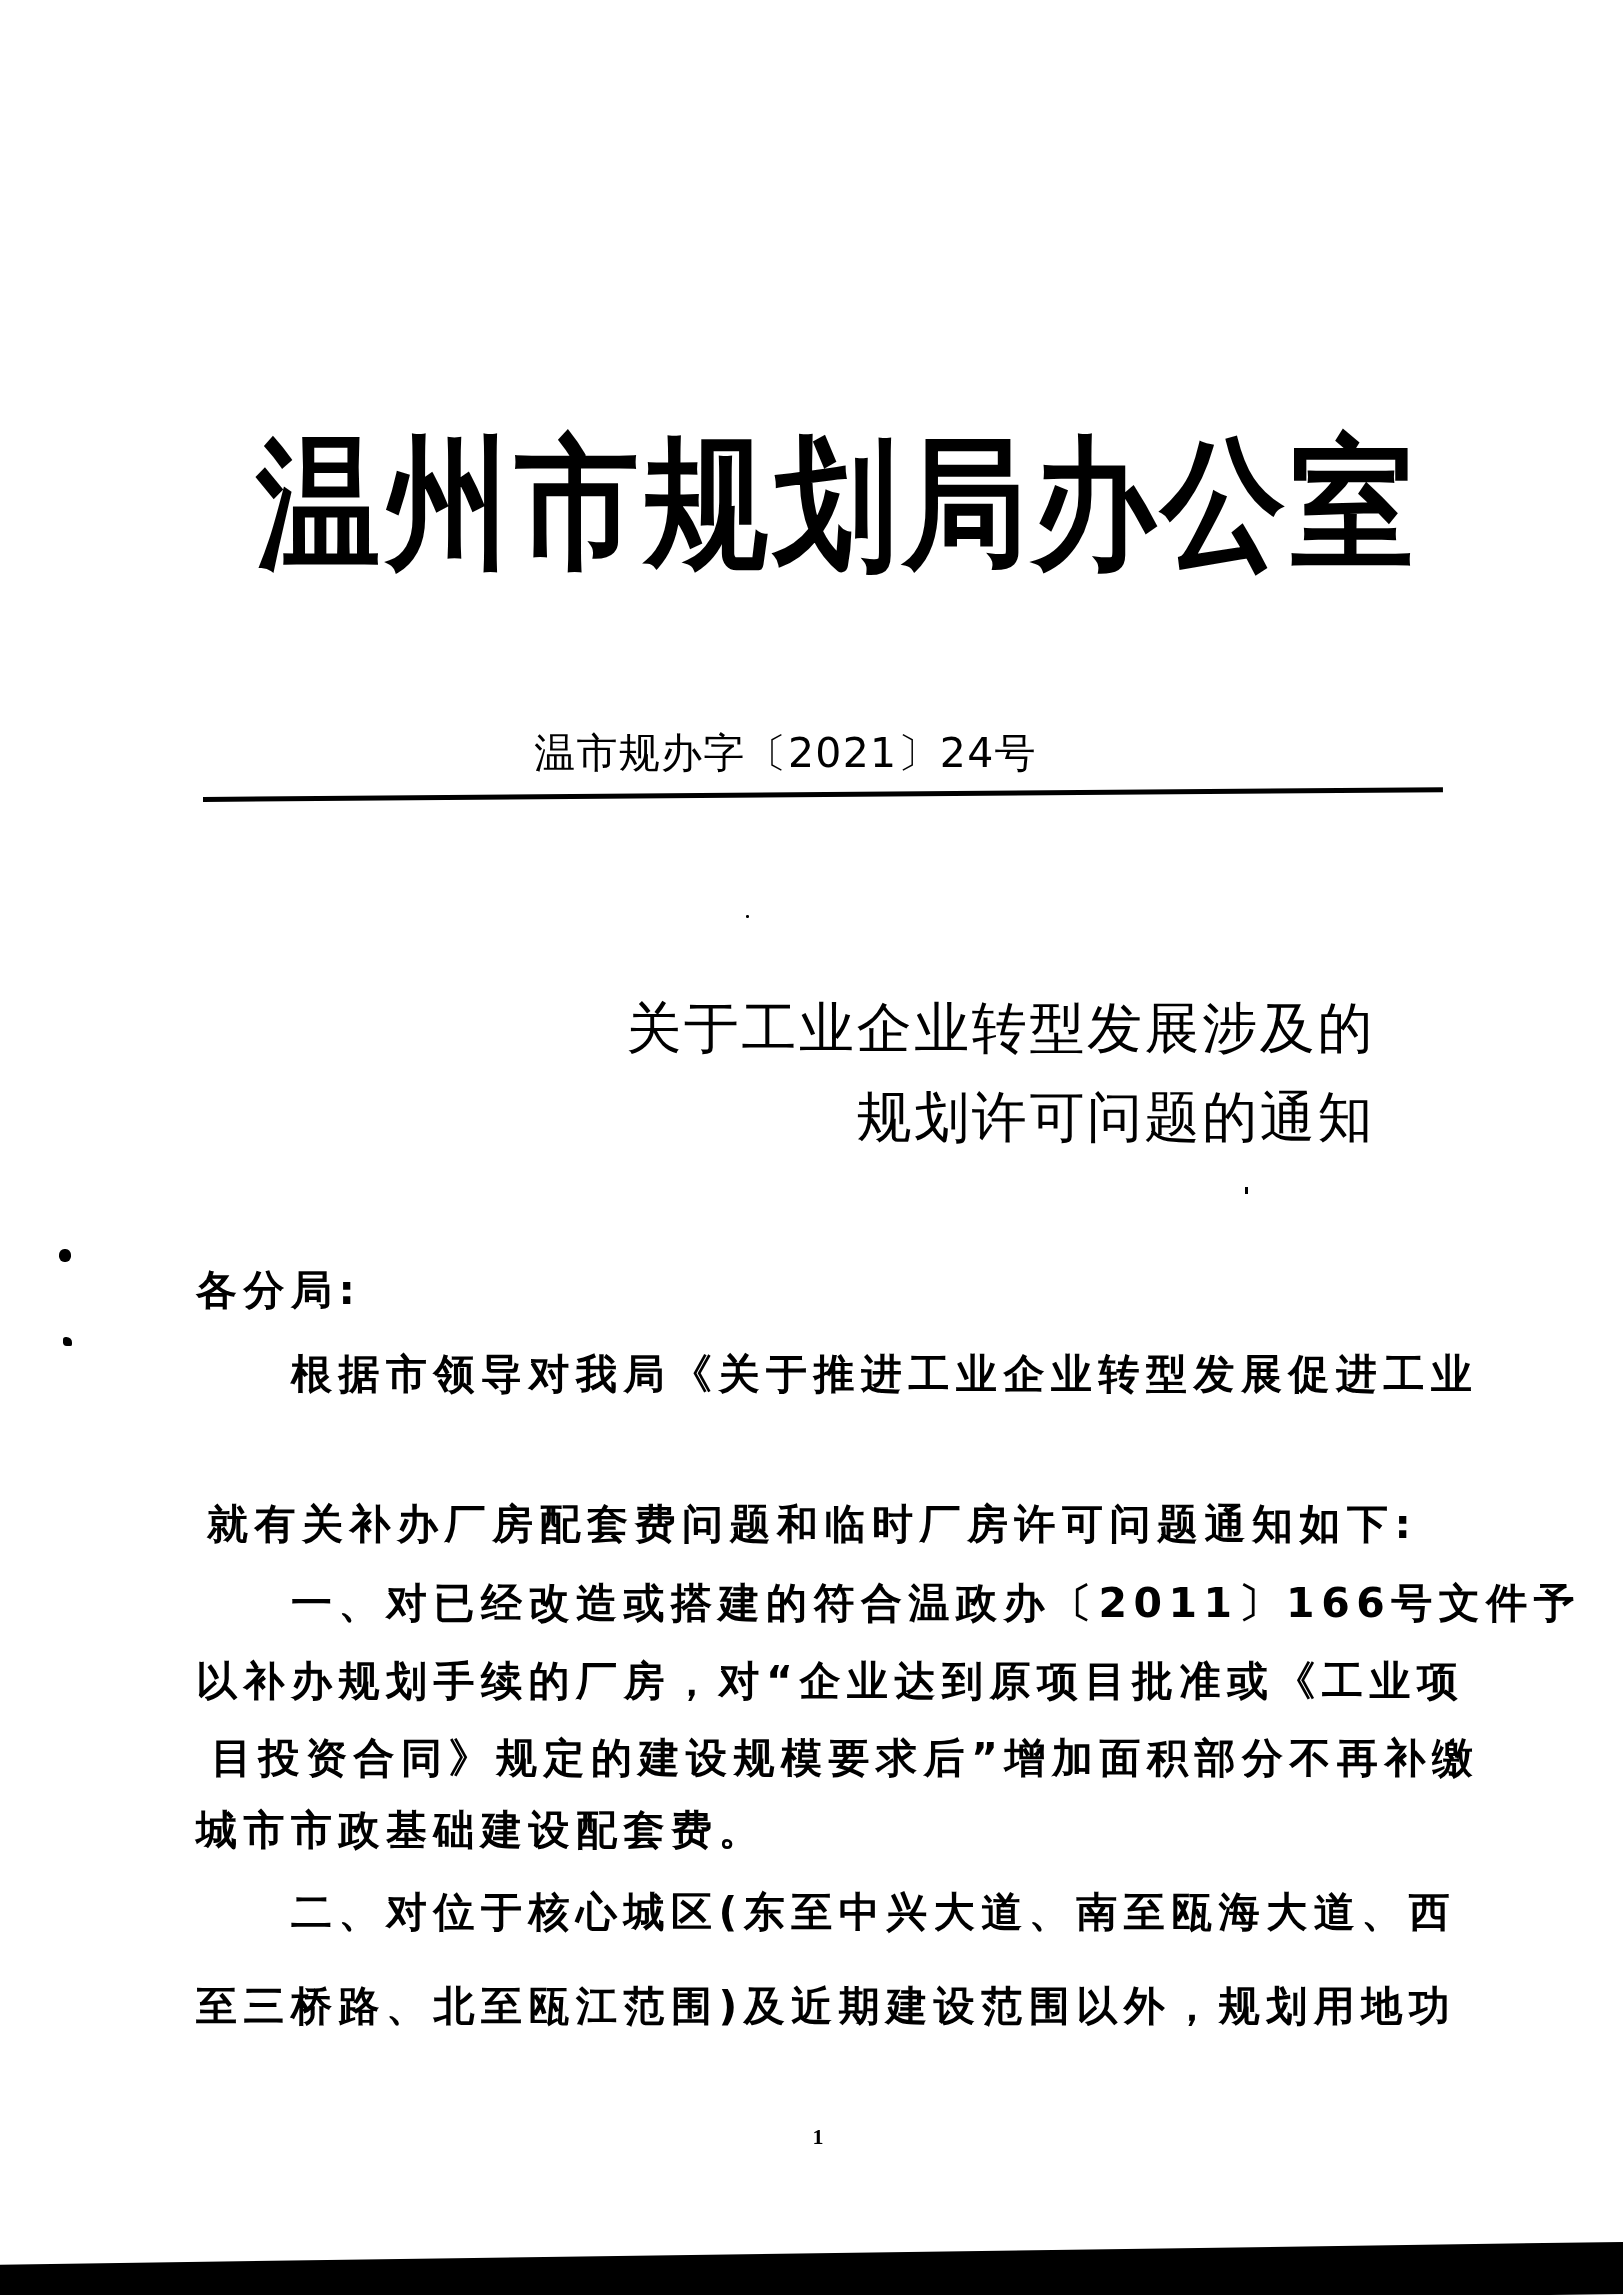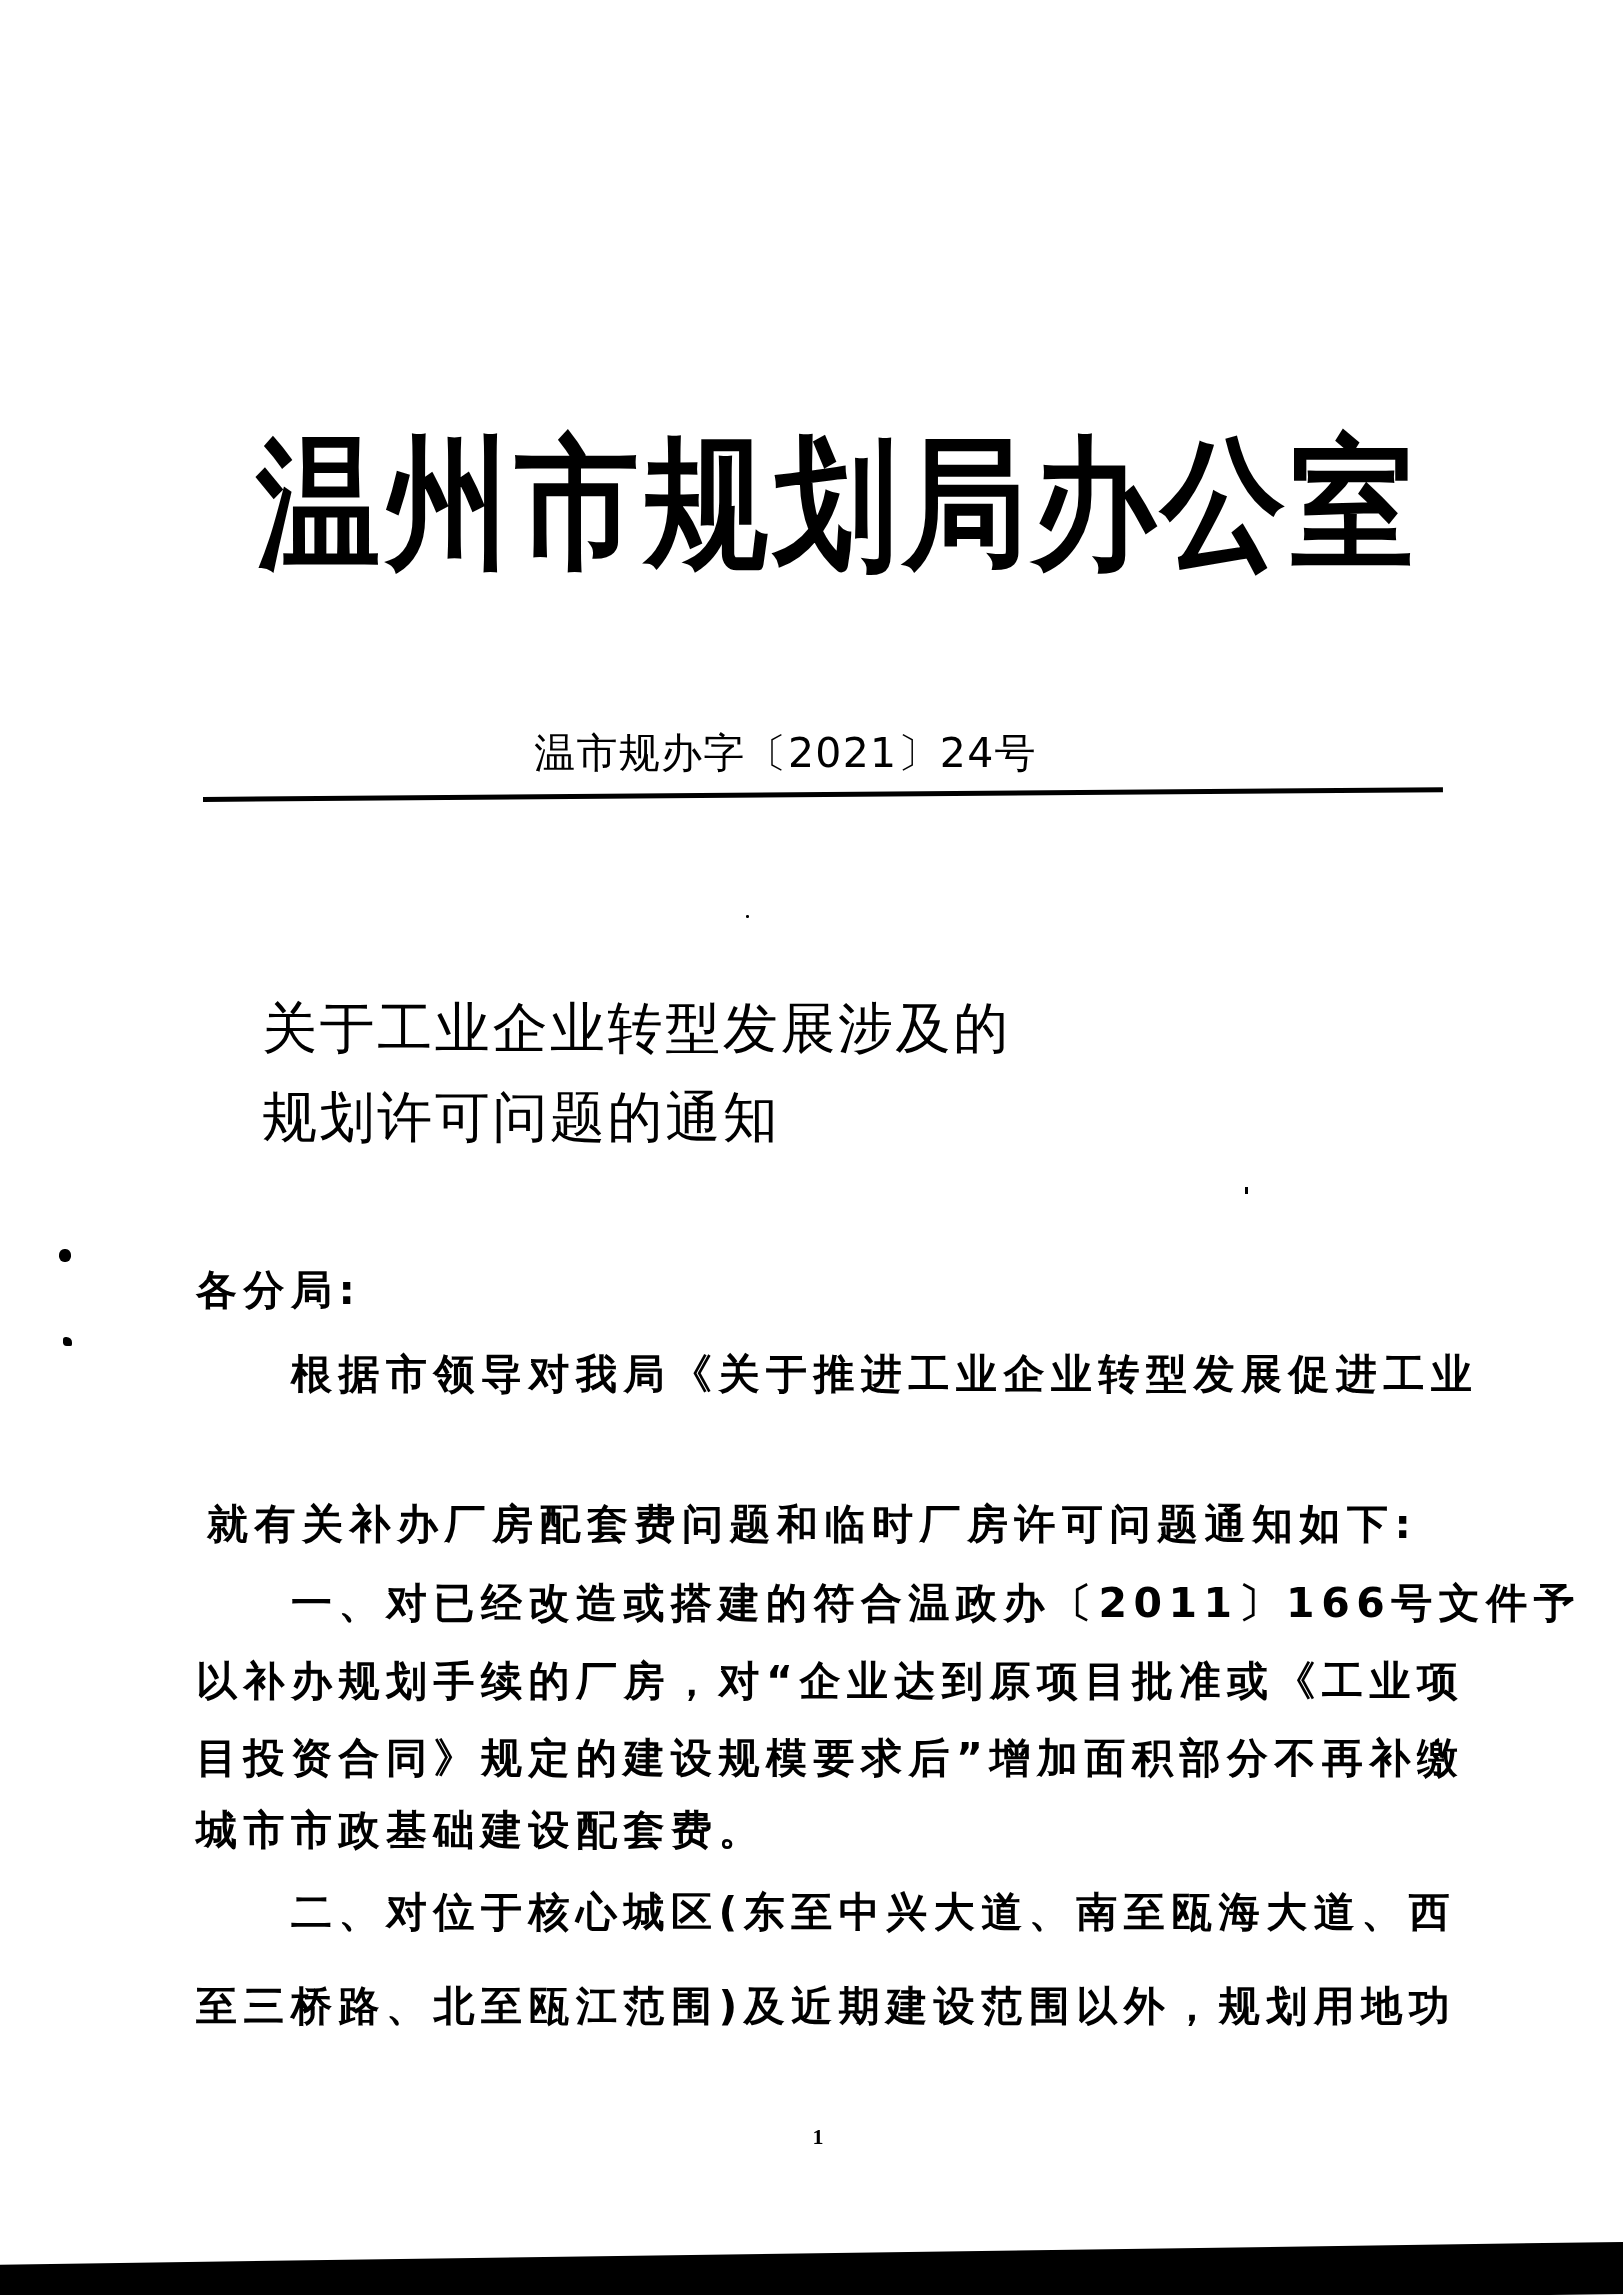--- a/index.html
+++ b/index.html
@@ -54,21 +54,21 @@
       width: 1240px;
       height: 4.6px;
       background: #000000;
       transform: rotate(-0.45deg);
       transform-origin: left center;
     }
     .notice-title {
       position: absolute;
       left: 262px;
       width: 1113px;
-      text-align: left;
+      text-align: right;
       font-size: 55px;
       line-height: 1;
       letter-spacing: 2.6px;
       font-family: "DejaVu Sans", "Liberation Sans", sans-serif;
     }
     .notice-title.line1 { top: 1001px; }
     .notice-title.line2 { top: 1090px; }
     .body-line {
       position: absolute;
       left: 196px;
@@ -121,21 +121,21 @@
   <div class="header-rule"></div>
 
   <div class="notice-title line1">关于工业企业转型发展涉及的</div>
   <div class="notice-title line2">规划许可问题的通知</div>
 
   <div class="body-line" style="top:1270px;">各分局:</div>
   <div class="body-line" style="top:1354px;">　　根据市领导对我局《关于推进工业企业转型发展促进工业</div>
   <div class="body-line" style="top:1504px;margin-left:11px;">就有关补办厂房配套费问题和临时厂房许可问题通知如下:</div>
   <div class="body-line" style="top:1583px;">　　一、对已经改造或搭建的符合温政办〔2011〕166号文件予</div>
   <div class="body-line" style="top:1661px;">以补办规划手续的厂房，对“企业达到原项目批准或《工业项</div>
-  <div class="body-line" style="top:1738px;">目投资合同》规定的建设规模要求后”增加面积部分不再补缴</div>
+  <div class="body-line" style="top:1738px;margin-left:15px;">目投资合同》规定的建设规模要求后”增加面积部分不再补缴</div>
   <div class="body-line" style="top:1892px;">　　二、对位于核心城区(东至中兴大道、南至瓯海大道、西</div>
   <div class="body-line" style="top:1810px;">城市市政基础建设配套费。</div>
   <div class="body-line" style="top:1964px;margin-top:22px;">至三桥路、北至瓯江范围)及近期建设范围以外，规划用地功</div>
 
   <div class="page-number">1</div>
 
   <div class="bottom-bar"></div>
 
   <div class="scan-mark m1"></div>
   <div class="scan-mark m2"></div>

